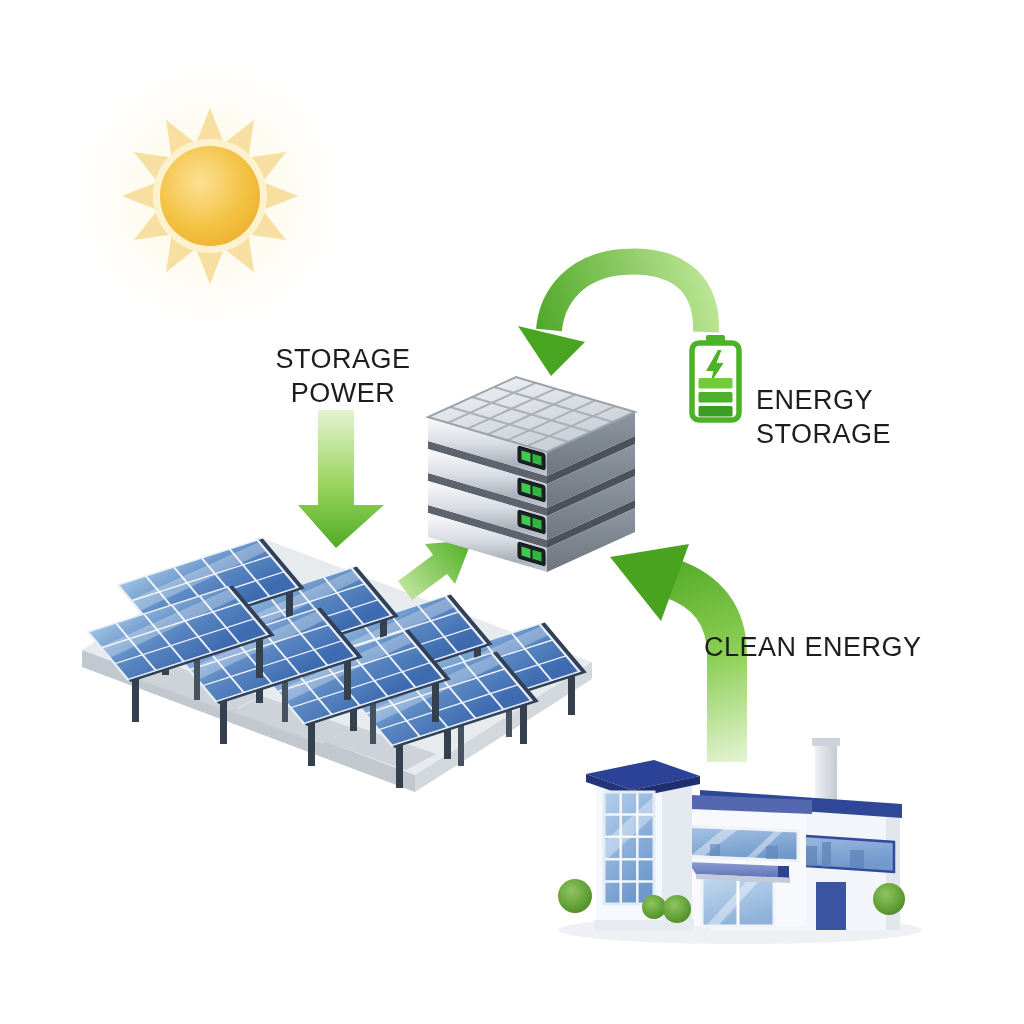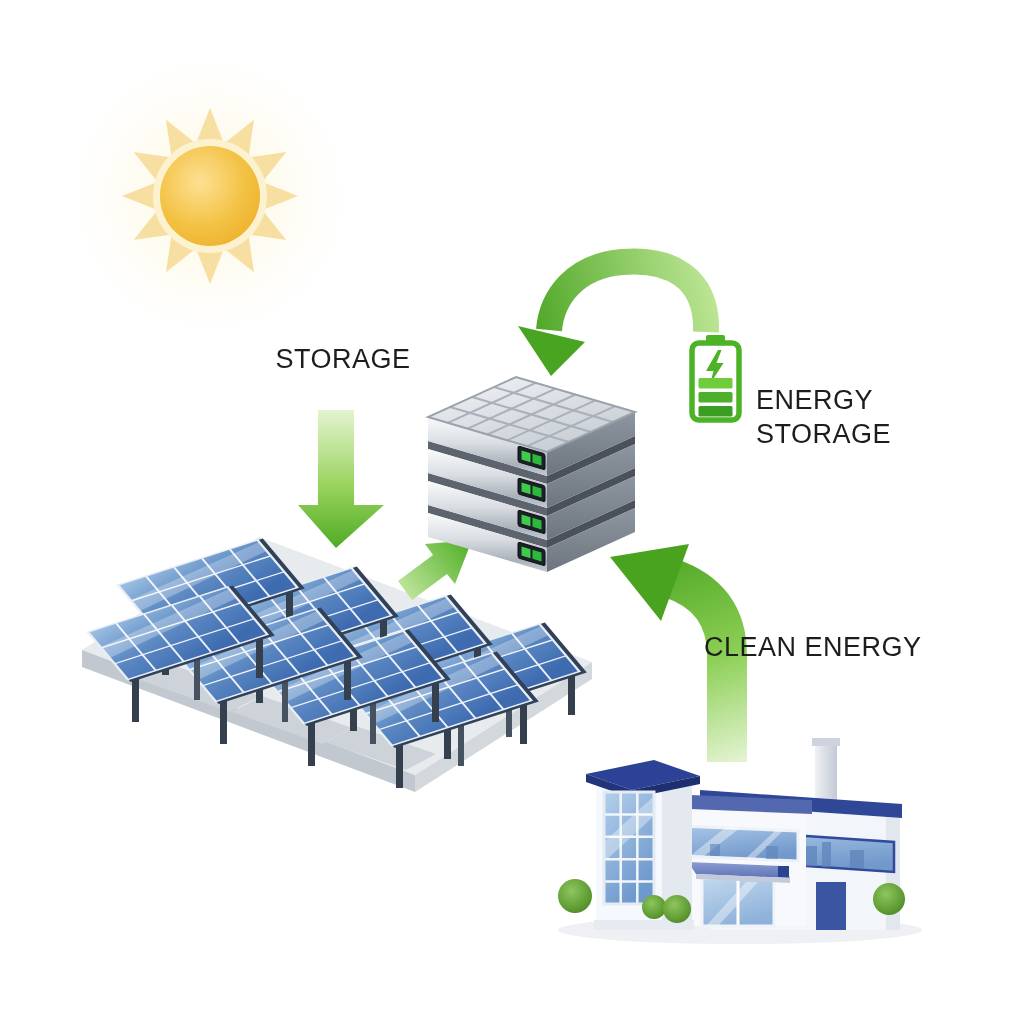--- a/index.html
+++ b/index.html
@@ -281,20 +281,21 @@
 
     <circle cx="25" cy="166" r="17" fill="url(#bushGrad)"></circle>
     <circle cx="104" cy="177" r="12" fill="url(#bushGrad)"></circle>
     <circle cx="127" cy="179" r="14" fill="url(#bushGrad)"></circle>
     <circle cx="339" cy="169" r="16" fill="url(#bushGrad)"></circle>
   </g>
 </svg>
 
 <div class="label lbl-excess">
   <span>STORAGE</span>
+  <span>POWER</span>
 </div>
 
 <div class="label lbl-storage">
   <span>ENERGY</span>
   <span>STORAGE</span>
 </div>
 
 <div class="label lbl-clean">
   <span>CLEAN ENERGY</span>
 </div>

